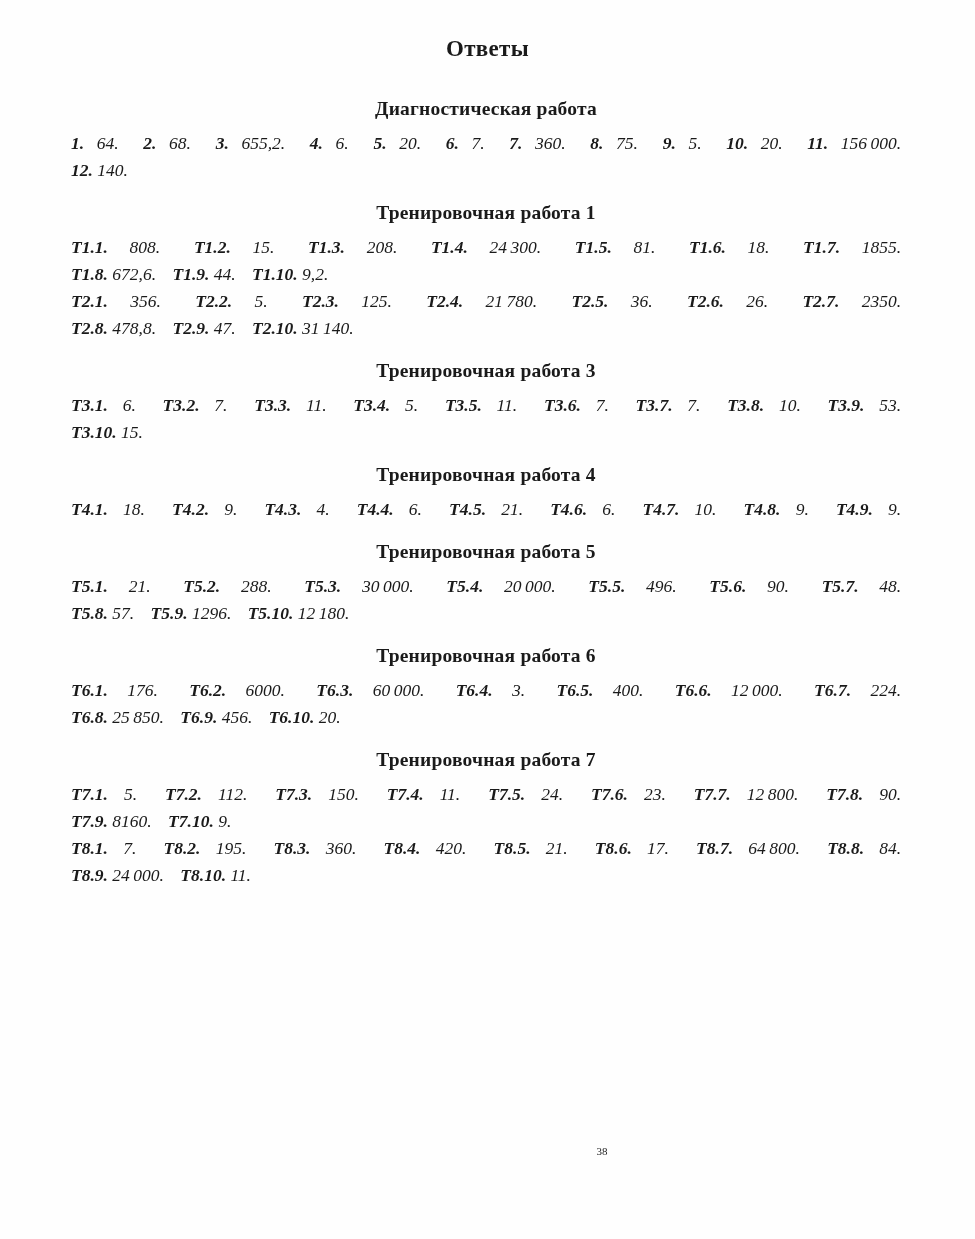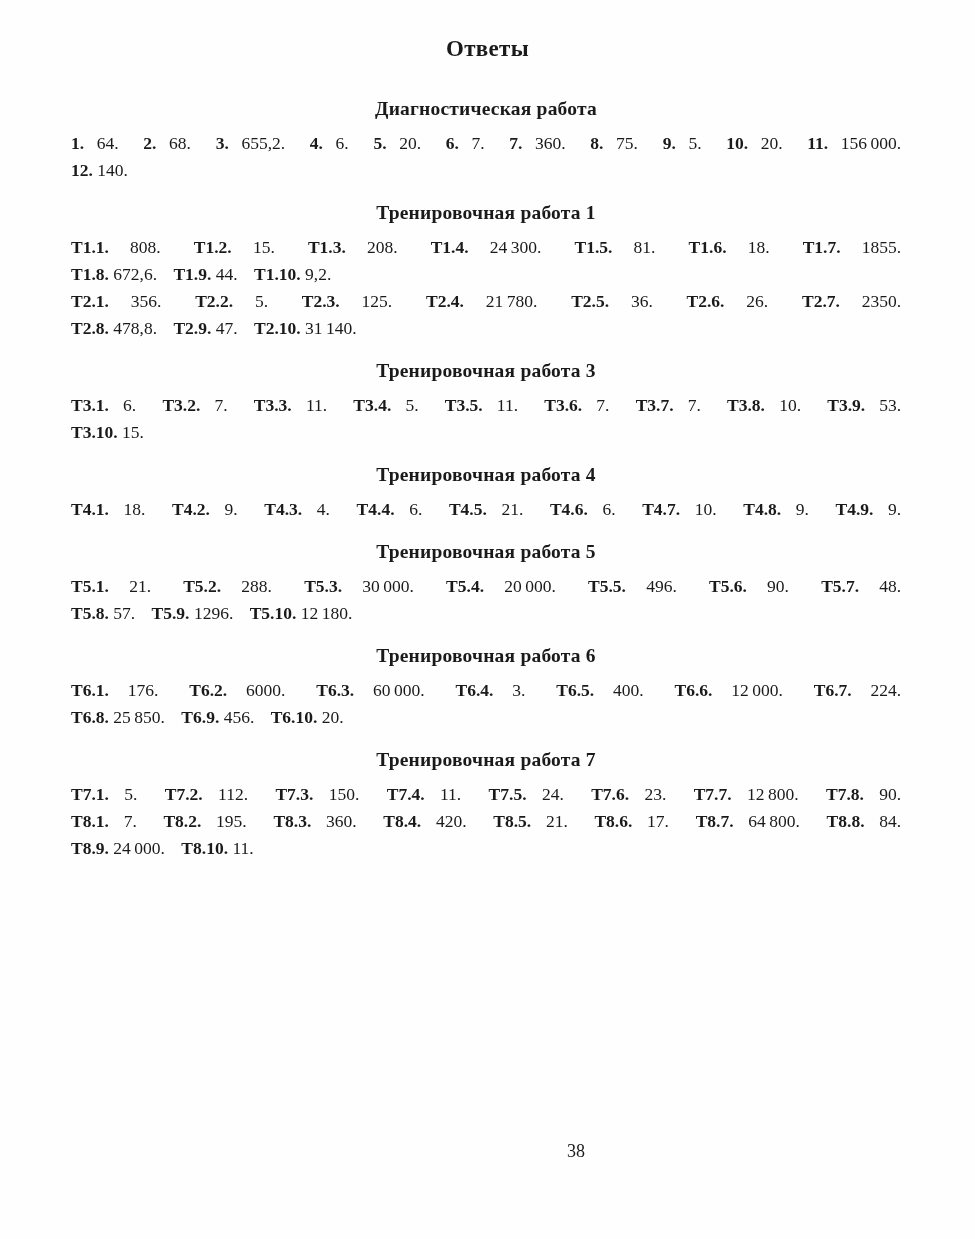--- a/index.html
+++ b/index.html
@@ -38,42 +38,43 @@
   }
   .work-section:first-child .section-heading {
     margin-top: 37px;
   }
   .answers-line {
     margin: 0;
     font-size: 17.5px;
     line-height: 27px;
     text-align: left;
     white-space: normal;
+    font-style: italic;
   }
   .answers-line.stretch {
     text-align: justify;
     text-align-last: justify;
   }
   .answer-item {
     white-space: nowrap;
     margin-right: 12px;
   }
   .answers-line .answer-item:last-child {
     margin-right: 0;
   }
   .answer-label {
     font-weight: 700;
   }
   .page-number {
     position: absolute;
     top: 1140px;
-    left: 528px;
+    left: 554px;
     width: 96px;
     text-align: center;
-    font-size: 18px;
+    font-size: 11px;
     line-height: 22px;
   }
 </style>
 </head>
 <body>
 
 <h1 class="page-title">Ответы</h1>
 
 <div id="sections">
     <section class="work-section">
@@ -120,20 +121,21 @@
     <h2 class="section-heading">Тренировочная работа 6</h2>
     <div class="section-rows">
         <p class="answers-line stretch"><span class="answer-item"><b class="answer-label">Т6.1.</b> <span class="answer-value">176.</span></span> <span class="answer-item"><b class="answer-label">Т6.2.</b> <span class="answer-value">6000.</span></span> <span class="answer-item"><b class="answer-label">Т6.3.</b> <span class="answer-value">60 000.</span></span> <span class="answer-item"><b class="answer-label">Т6.4.</b> <span class="answer-value">3.</span></span> <span class="answer-item"><b class="answer-label">Т6.5.</b> <span class="answer-value">400.</span></span> <span class="answer-item"><b class="answer-label">Т6.6.</b> <span class="answer-value">12 000.</span></span> <span class="answer-item"><b class="answer-label">Т6.7.</b> <span class="answer-value">224.</span></span> </p>
         <p class="answers-line"><span class="answer-item"><b class="answer-label">Т6.8.</b> <span class="answer-value">25 850.</span></span> <span class="answer-item"><b class="answer-label">Т6.9.</b> <span class="answer-value">456.</span></span> <span class="answer-item"><b class="answer-label">Т6.10.</b> <span class="answer-value">20.</span></span> </p>
       </div>
   </section>
     <section class="work-section">
     <h2 class="section-heading">Тренировочная работа 7</h2>
     <div class="section-rows">
         <p class="answers-line stretch"><span class="answer-item"><b class="answer-label">Т7.1.</b> <span class="answer-value">5.</span></span> <span class="answer-item"><b class="answer-label">Т7.2.</b> <span class="answer-value">112.</span></span> <span class="answer-item"><b class="answer-label">Т7.3.</b> <span class="answer-value">150.</span></span> <span class="answer-item"><b class="answer-label">Т7.4.</b> <span class="answer-value">11.</span></span> <span class="answer-item"><b class="answer-label">Т7.5.</b> <span class="answer-value">24.</span></span> <span class="answer-item"><b class="answer-label">Т7.6.</b> <span class="answer-value">23.</span></span> <span class="answer-item"><b class="answer-label">Т7.7.</b> <span class="answer-value">12 800.</span></span> <span class="answer-item"><b class="answer-label">Т7.8.</b> <span class="answer-value">90.</span></span> </p>
+        <p class="answers-line"><span class="answer-item"><b class="answer-label">Т7.9.</b> <span class="answer-value">8160.</span></span> <span class="answer-item"><b class="answer-label">Т7.10.</b> <span class="answer-value">9.</span></span> </p>
       </div>
   </section>
     <section class="work-section">
     <div class="section-rows">
         <p class="answers-line stretch"><span class="answer-item"><b class="answer-label">Т8.1.</b> <span class="answer-value">7.</span></span> <span class="answer-item"><b class="answer-label">Т8.2.</b> <span class="answer-value">195.</span></span> <span class="answer-item"><b class="answer-label">Т8.3.</b> <span class="answer-value">360.</span></span> <span class="answer-item"><b class="answer-label">Т8.4.</b> <span class="answer-value">420.</span></span> <span class="answer-item"><b class="answer-label">Т8.5.</b> <span class="answer-value">21.</span></span> <span class="answer-item"><b class="answer-label">Т8.6.</b> <span class="answer-value">17.</span></span> <span class="answer-item"><b class="answer-label">Т8.7.</b> <span class="answer-value">64 800.</span></span> <span class="answer-item"><b class="answer-label">Т8.8.</b> <span class="answer-value">84.</span></span> </p>
         <p class="answers-line"><span class="answer-item"><b class="answer-label">Т8.9.</b> <span class="answer-value">24 000.</span></span> <span class="answer-item"><b class="answer-label">Т8.10.</b> <span class="answer-value">11.</span></span> </p>
       </div>
   </section>
   </div>
 

